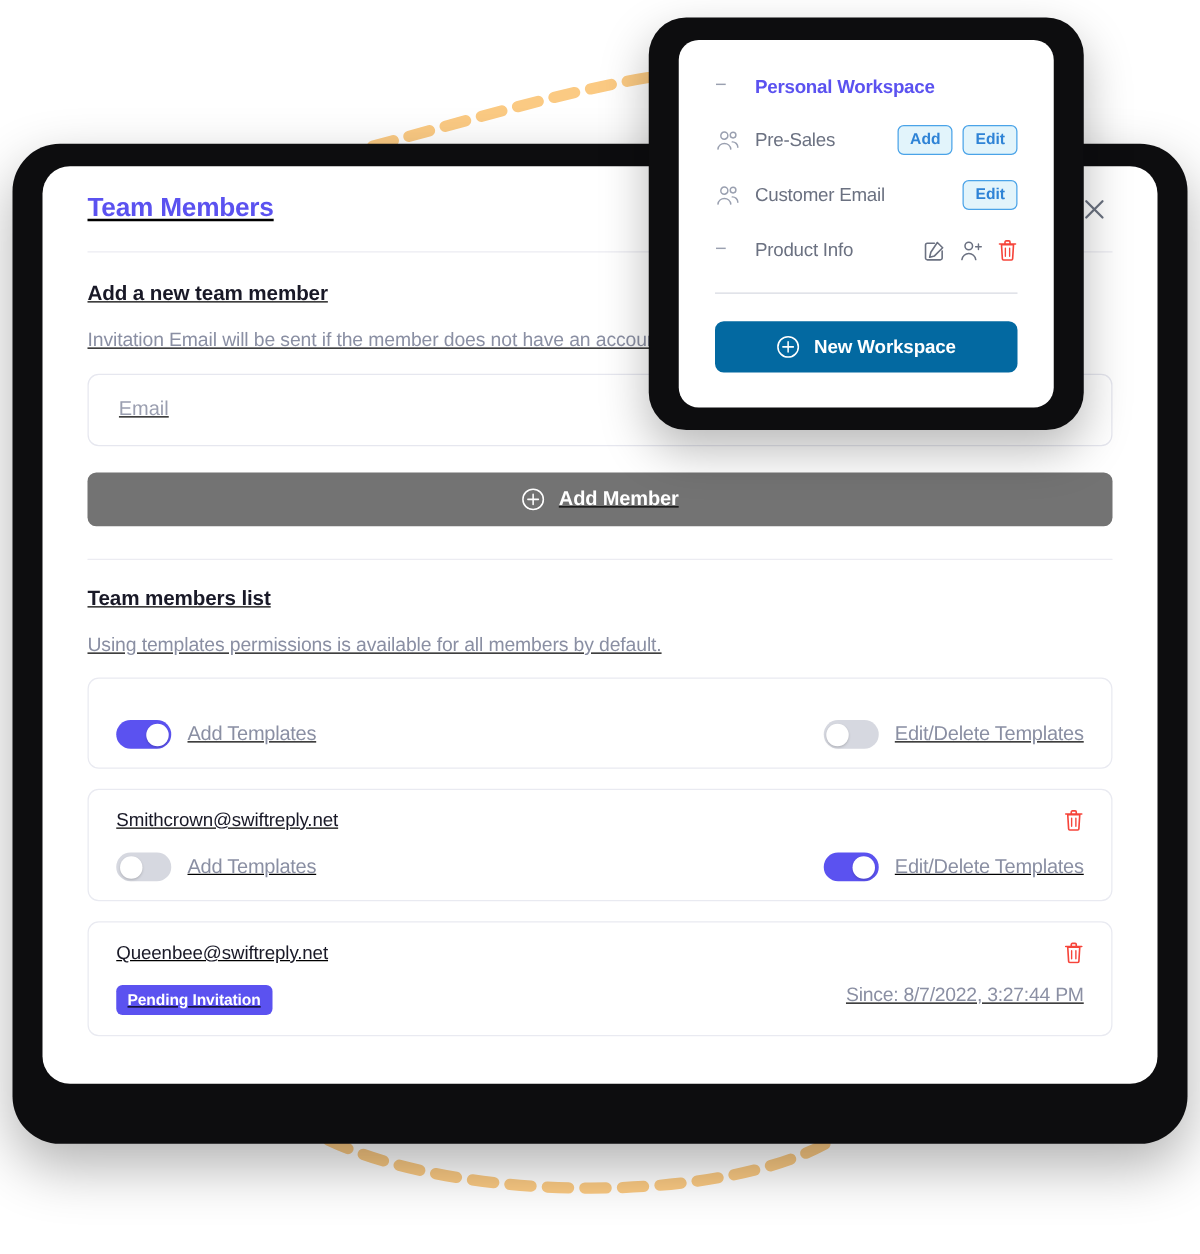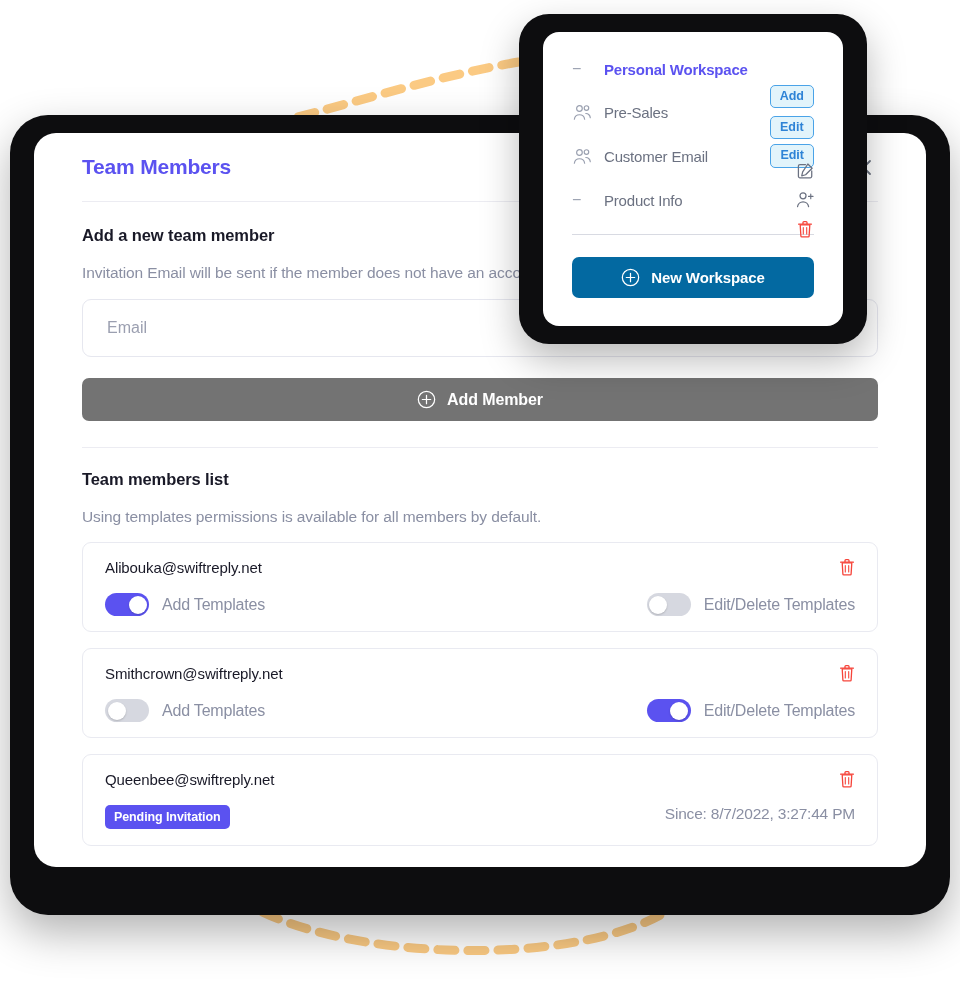--- a/index.html
+++ b/index.html
@@ -44,22 +44,23 @@
     bottom: 48px;
     background: #ffffff;
     border-radius: 22px;
     overflow: hidden;
   }
 
   
   .card-inner {
     position: absolute;
     inset: 0;
-    padding: 0 48px;
+    padding: 0 36px;
     box-sizing: border-box;
+    text-decoration: underline;
   }
 
   .titlebar {
     display: flex;
     align-items: center;
     justify-content: space-between;
     height: 68px;
     border-bottom: 1px solid #ececf2;
   }
   .panel-title {
@@ -280,21 +281,21 @@
     align-items: center;
     height: 44px;
   }
   .ws-row .ws-icon { width: 32px; flex: none; line-height: 0; color: #9aa0b0; }
   .ws-row .ws-name {
     font-size: 15px;
     color: #6b7181;
     letter-spacing: -0.2px;
     flex: 1;
   }
-  .ws-actions { display: flex; align-items: center; gap: 8px; flex-direction: column; }
+  .ws-actions { display: flex; align-items: center; gap: 8px; }
 
   .pill-btn {
     background: #e2f4fb;
     border: 1.3px solid #4aa3e8;
     border-radius: 5px;
     color: #2e83d6;
     font-size: 12.5px;
     font-weight: bold;
     padding: 3px 9px 4px 9px;
     cursor: pointer;
@@ -362,30 +363,20 @@
         </svg>
         <span>Add Member</span>
       </button>
 
       <div class="divider"></div>
 
       <div class="list-heading">Team members list</div>
       <div class="list-sub">Using templates permissions is available for all members by default.</div>
 
       <div class="member-row">
-        <div class="member-top">
-          <div class="member-email">Alibouka@swiftreply.net</div>
-          <div class="trash-btn">
-            <svg width="16" height="18" viewBox="0 0 16 18">
-              <path d="M1.6 4.2 H14.4 M6 4.2 V2.6 a0.9 0.9 0 0 1 0.9 -0.9 h2.2 a0.9 0.9 0 0 1 0.9 0.9 V4.2" stroke="#f6443a" stroke-width="1.3" fill="none" stroke-linecap="round"></path>
-              <path d="M3.2 4.8 H12.8 L12.1 16.1 a0.9 0.9 0 0 1 -0.9 0.85 H4.8 a0.9 0.9 0 0 1 -0.9 -0.85 Z" stroke="#f6443a" stroke-width="1.3" fill="none"></path>
-              <path d="M6.3 7.6 V14 M9.7 7.6 V14" stroke="#f6443a" stroke-width="1.1" stroke-linecap="round"></path>
-            </svg>
-          </div>
-        </div>
         <div class="member-bottom">
           <div class="perm">
             <div class="switch on">
                 <div class="knob"></div>
               </div>
             <div class="perm-label">Add Templates</div>
           </div>
           <div class="perm">
             <div class="switch">
                 <div class="knob"></div>

